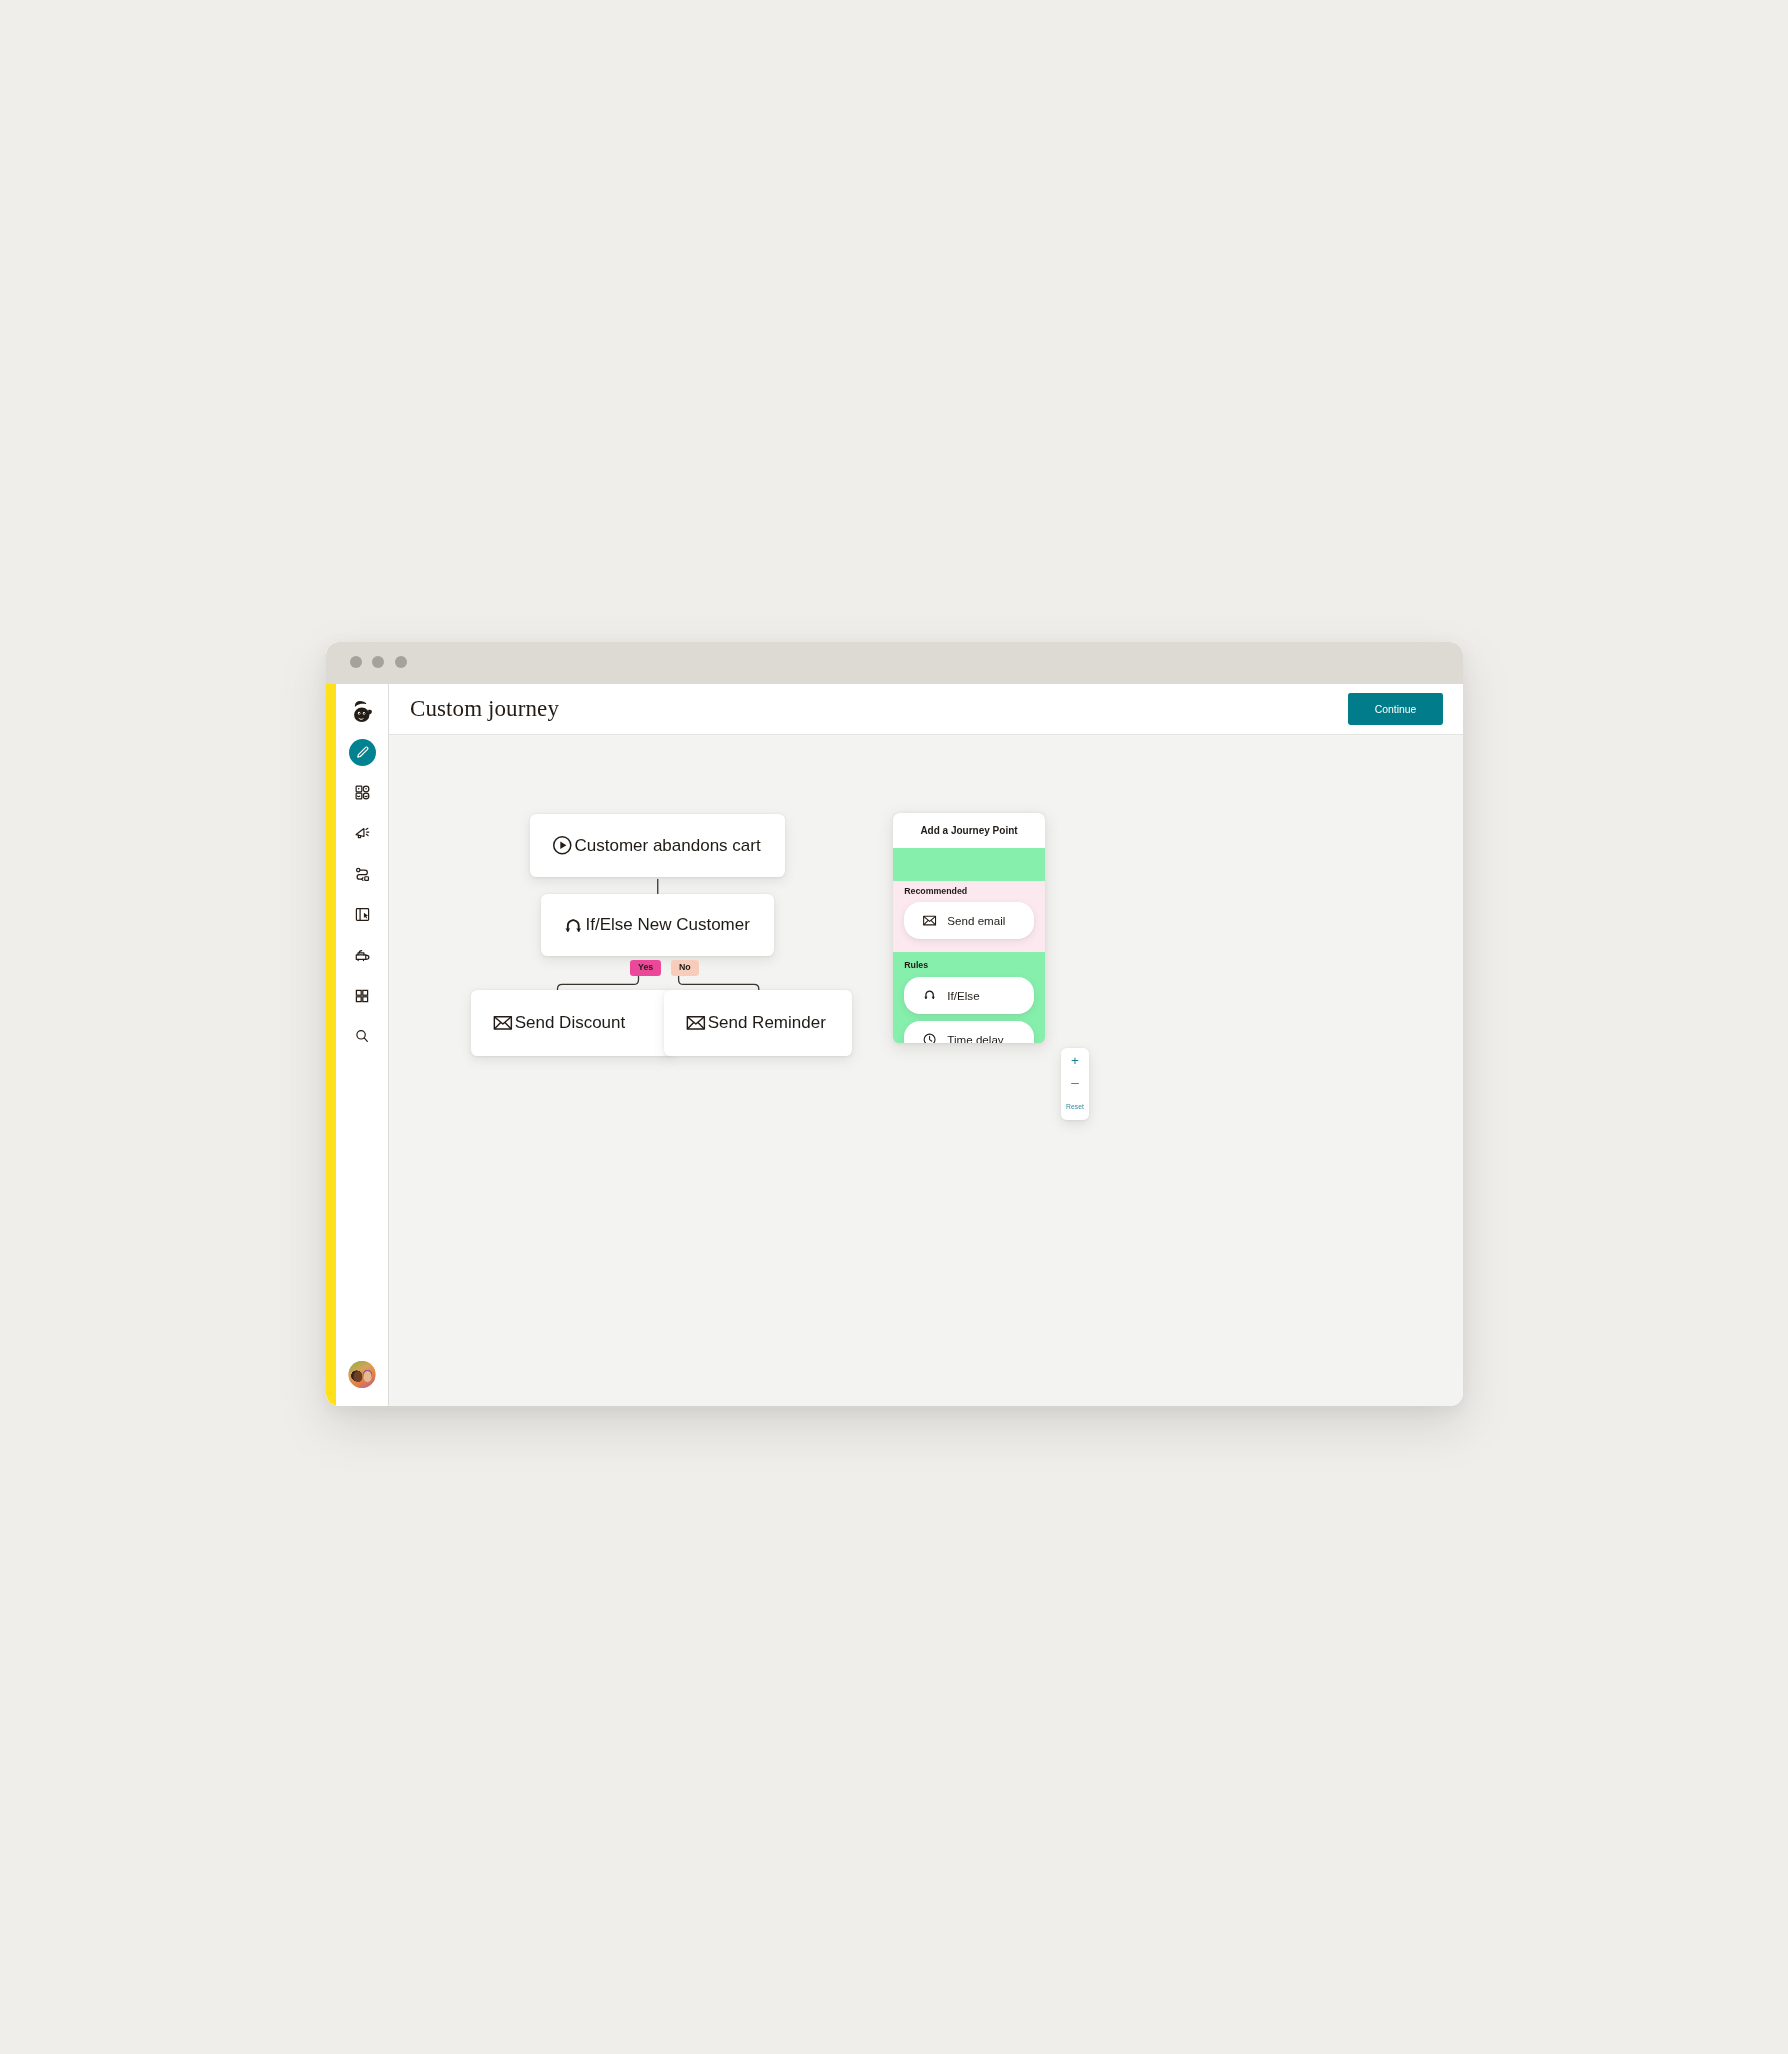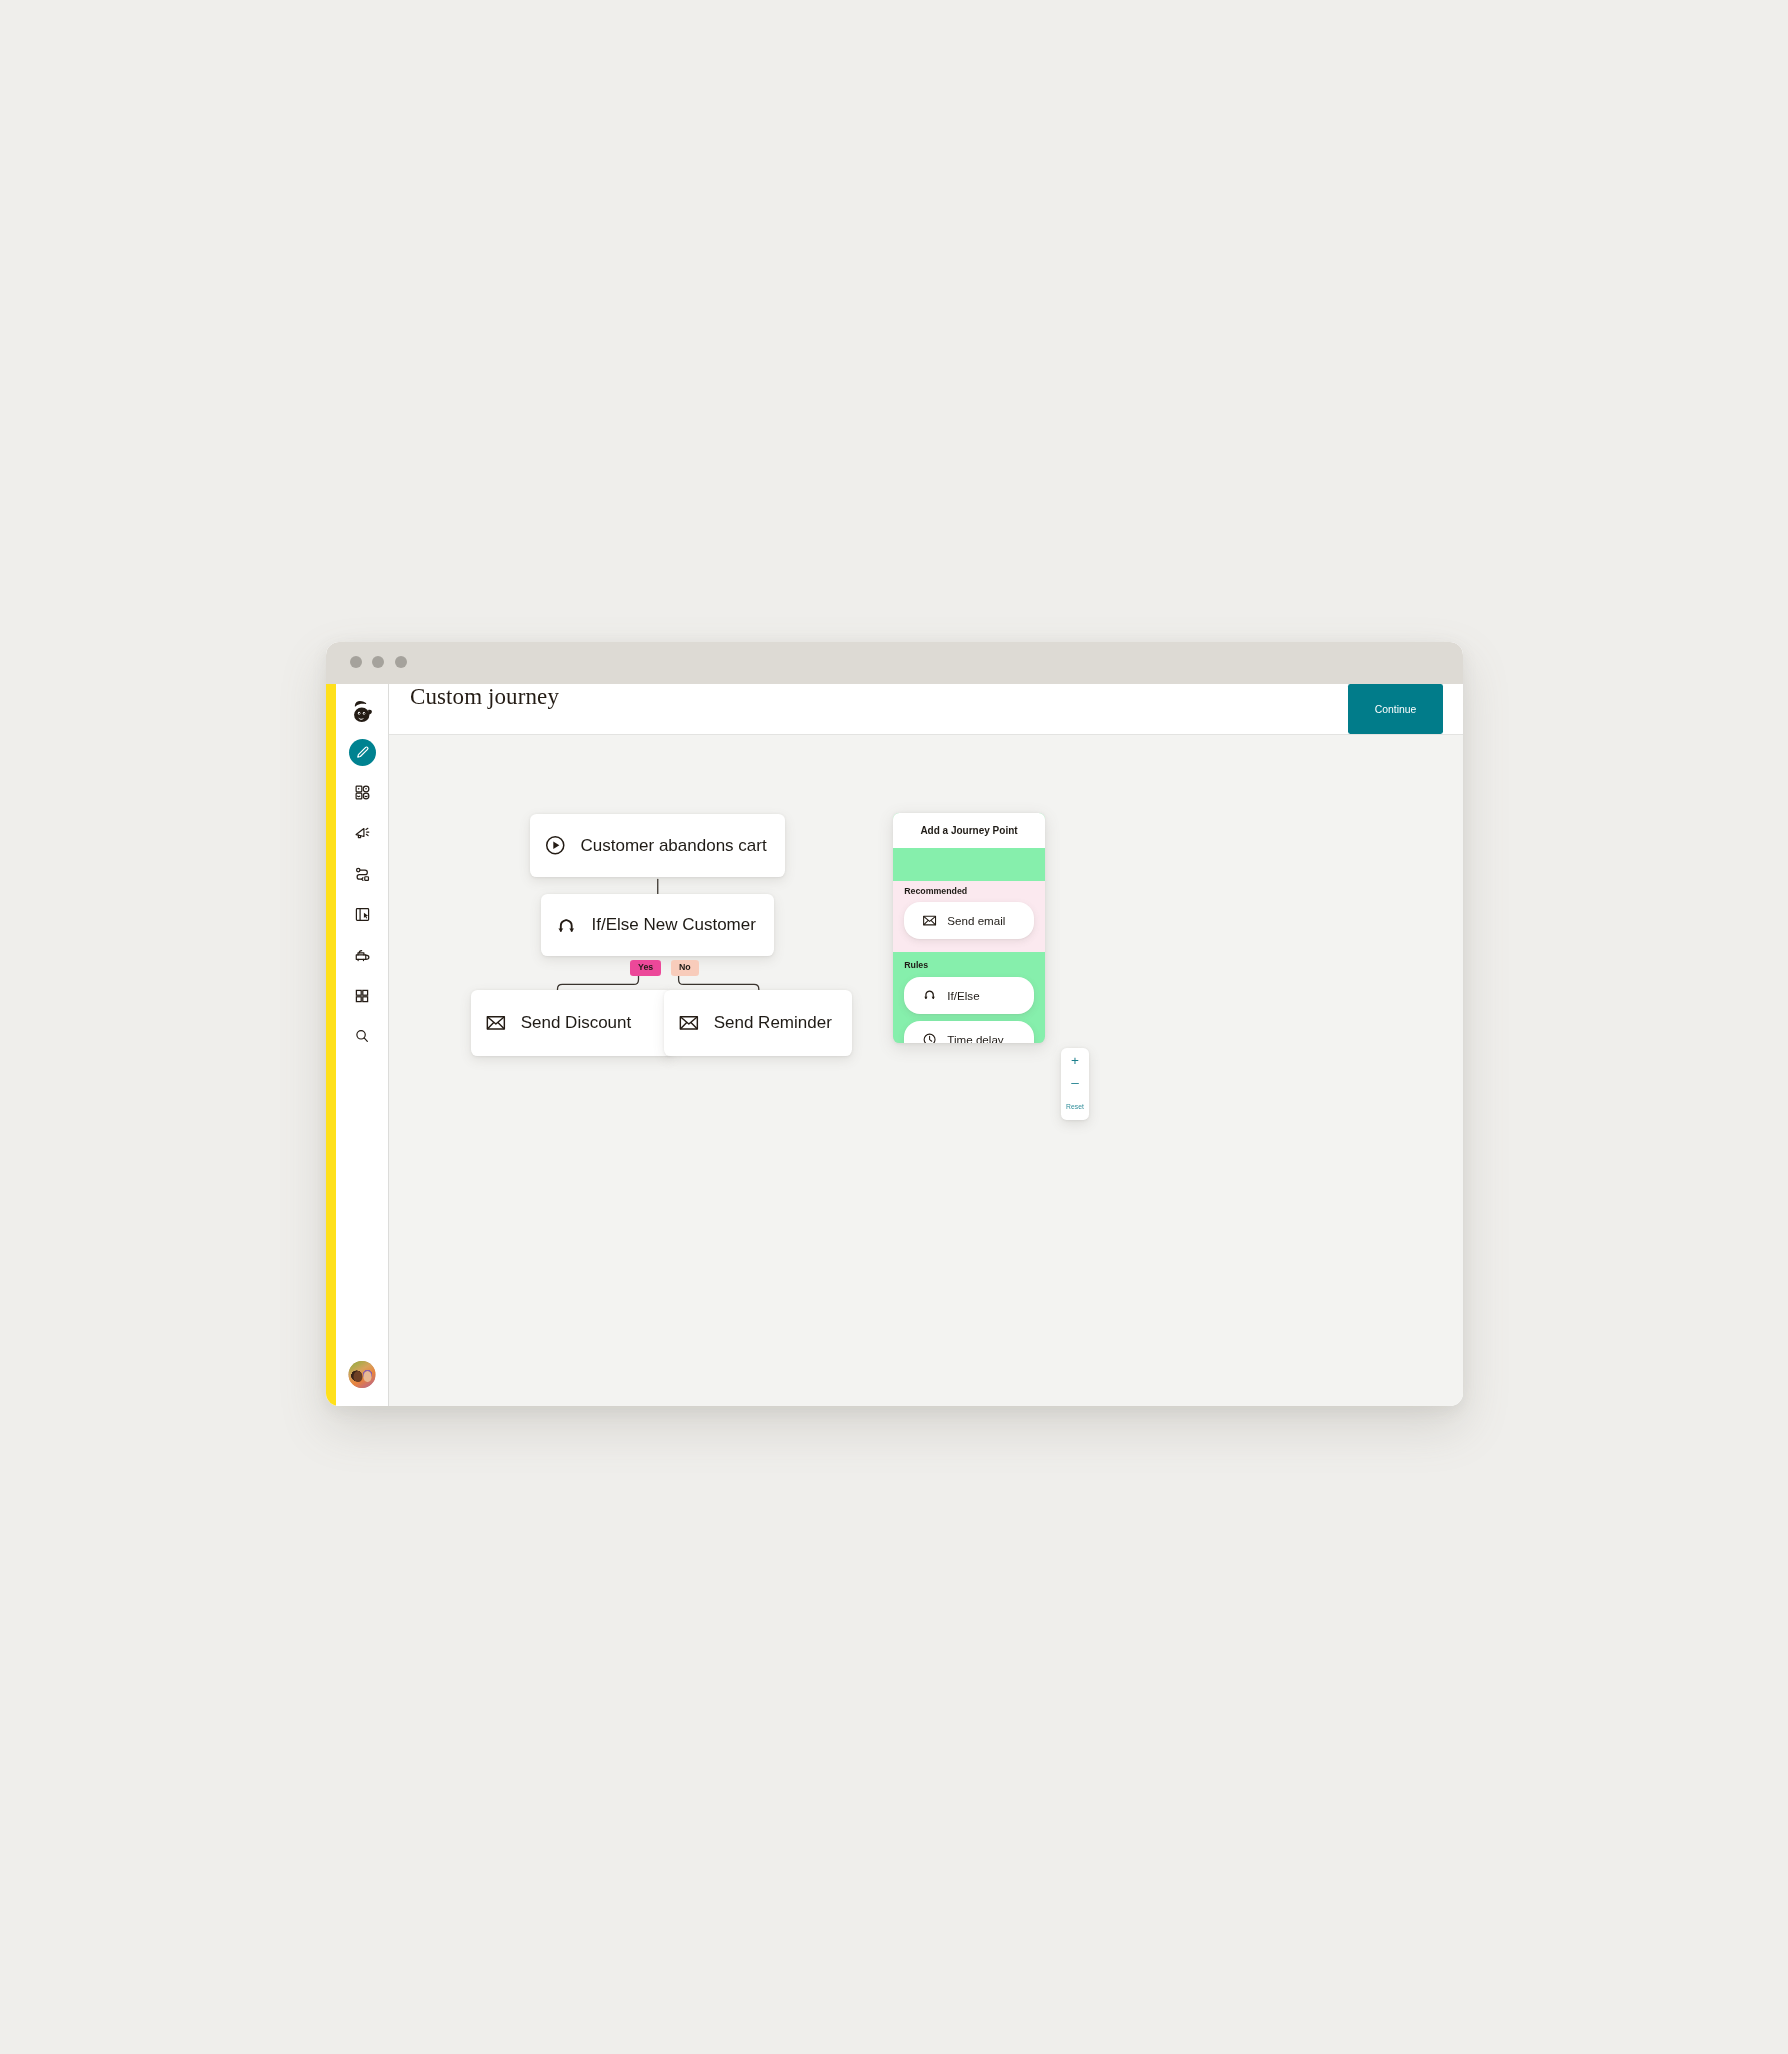--- a/index.html
+++ b/index.html
@@ -108,20 +108,21 @@
     display: flex;
     flex-direction: column;
     min-width: 0;
   }
 
   .topbar {
     height: 51px;
     background: #ffffff;
     border-bottom: 0.8px solid #e3e3e1;
     display: flex;
+    align-items: center;
     justify-content: space-between;
     padding: 0 20px 0 21px;
     flex: 0 0 51px;
   }
   .page-title {
     font-family: "Liberation Serif", serif;
     font-size: 23px;
     color: #241c15;
     letter-spacing: 0.1px;
   }
@@ -146,22 +147,22 @@
   }
 
   
   .node {
     position: absolute;
     background: #ffffff;
     border-radius: 6.4px;
     box-shadow: 0 4px 11.2px rgba(100,96,88,.13), 0 0.8px 2.4px rgba(100,96,88,.10);
     display: flex;
     align-items: center;
-    gap: 14px;
-    padding: 0 14px;
+    gap: 1px;
+    padding: 0 21px;
     cursor: pointer;
   }
   .node .lbl {
     font-size: 17px;
     color: #1f1b16;
     white-space: nowrap;
   }
   .node svg { display: block; flex: 0 0 auto; }
 
   #node-trigger { left: 141px; top: 79px; width: 255px; height: 63px; }

